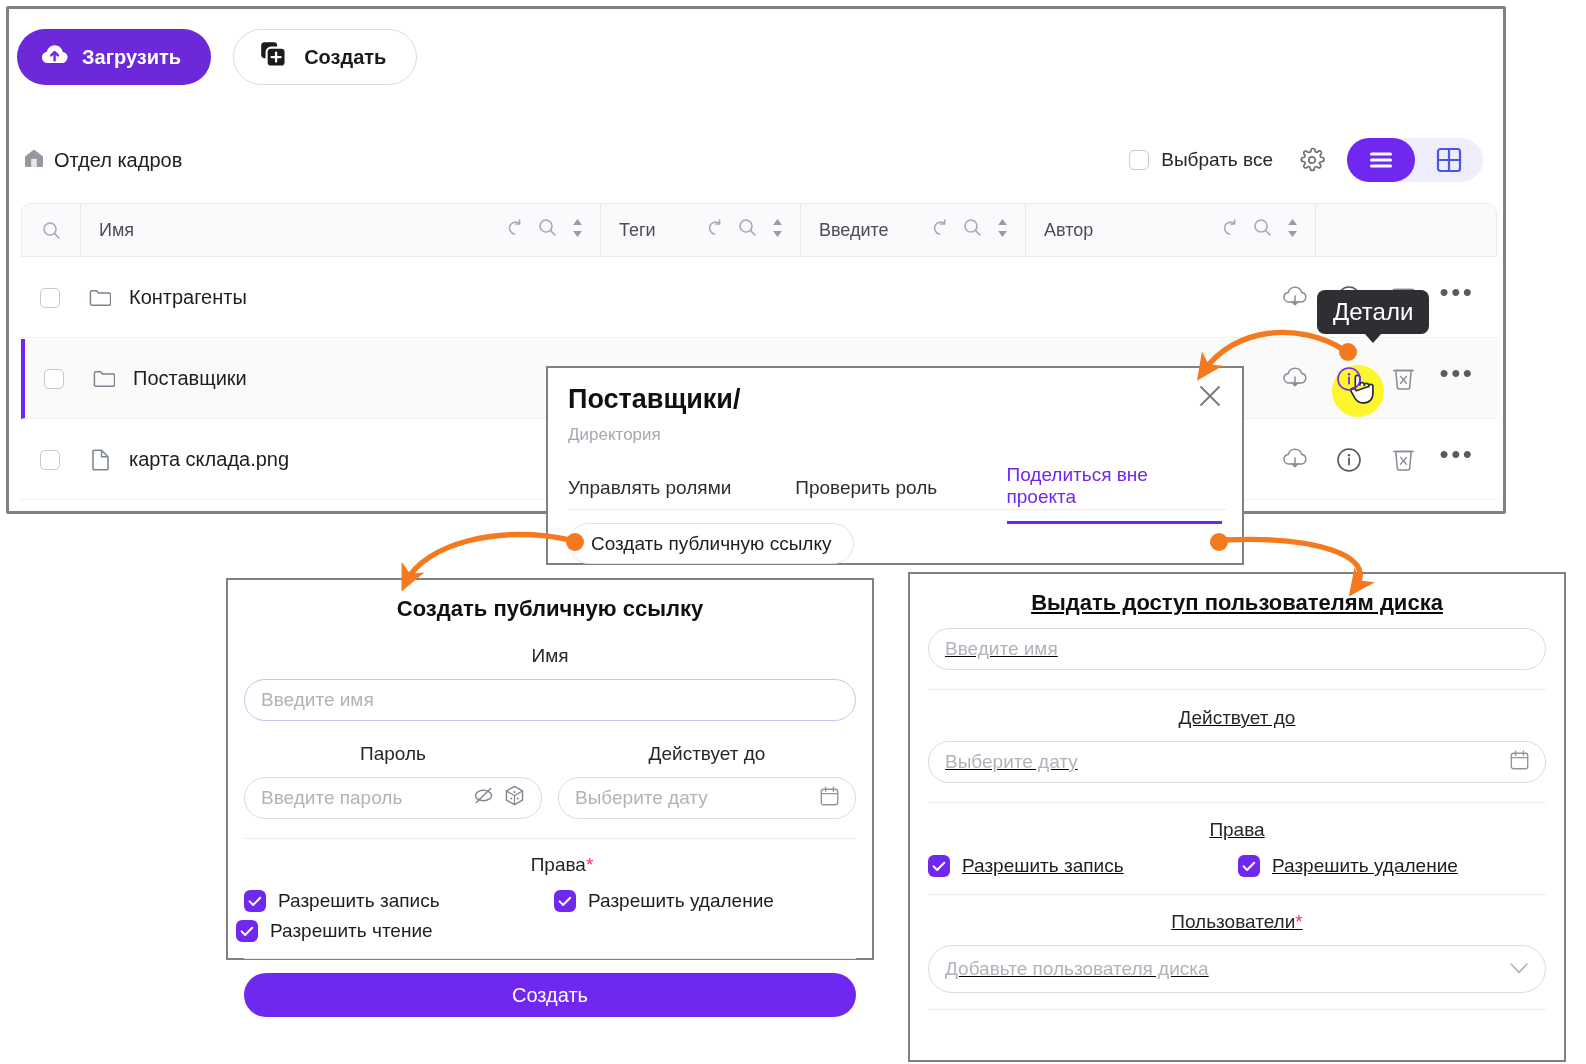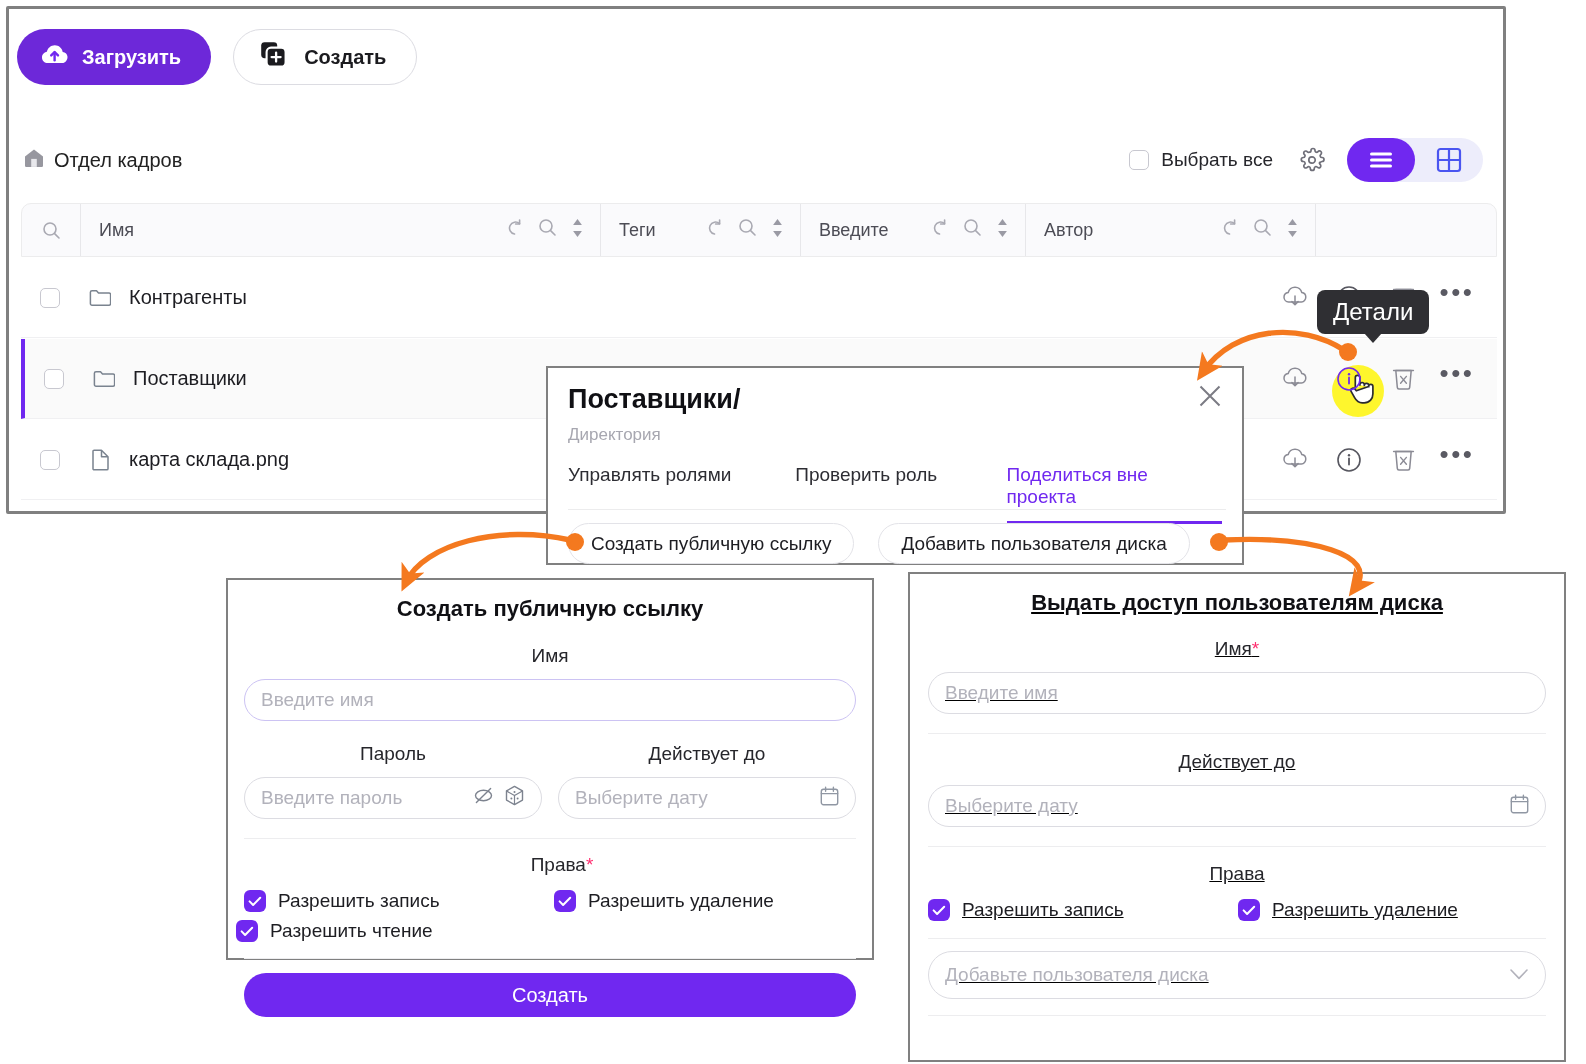--- a/index.html
+++ b/index.html
@@ -126,21 +126,21 @@
 
   
   #details-dialog {
     position: absolute; left: 546px; top: 366px;
     width: 698px; height: 199px;
     background: #fff; border: 2px solid #808080;
   }
   .dlg-title { position: absolute; left: 20px; top: 16px; font-size: 27px; font-weight: 700; color: #101014; text-align: right; }
   .dlg-sub { position: absolute; left: 20px; top: 57px; font-size: 17px; color: #a7a7b0; }
   .dlg-close { position: absolute; right: 18px; top: 14px; cursor: pointer; }
-  .tabs { position: absolute; left: 20px; top: 96px; right: 20px; display: flex; }
+  .tabs { position: absolute; left: 20px; top: 96px; right: 20px; display: flex; align-items: center; }
   .tab { font-size: 19px; color: #2d2d33; padding-bottom: 13px; cursor: pointer; }
   .tab.t1 { width: 228px; }
   .tab.t2 { width: 212px; }
   .tab.active { color: #7028F0; border-bottom: 3px solid #7028F0; }
   .tab-rule { position: absolute; left: 20px; top: 141px; width: 658px; height: 1px; background: #ececed; }
   .share-btns { position: absolute; left: 20px; top: 155px; display: flex; gap: 24px; }
   .pill-btn {
     height: 41px; padding: 0 22px; background: #fff;
     border: 1px solid #e3e3e8; border-radius: 21px;
     font-size: 19px; color: #1d1d22; cursor: pointer;
@@ -490,21 +490,20 @@
 
     <div class="tabs">
       <div class="tab t1">Управлять ролями</div>
       <div class="tab t2">Проверить роль</div>
       <div class="tab active">Поделиться вне проекта</div>
     </div>
     <div class="tab-rule"></div>
 
     <div class="share-btns">
       <button class="pill-btn">Создать публичную ссылку</button>
-      <button class="pill-btn">Добавить пользователя диска</button>
     </div>
   </div>
 
   <div class="sheet" id="dlg-link">
     <div class="sheet-title" style="margin-top:16px;">Создать публичную ссылку</div>
 
     <div class="fld-label" style="margin-top:23px;">Имя</div>
     <div class="inp violet" style="margin:12px 16px 0 16px;">
       <span class="ph">Введите имя</span>
     </div>
@@ -586,23 +585,20 @@
     <div class="hr" style="margin:16px 16px 0 16px;"></div>
 
     <div style="padding:14px 16px 0 16px;">
       <button class="cta">Создать</button>
     </div>
   </div>
 
   <div class="sheet" id="dlg-users">
     <div class="sheet-title" style="margin-top:16px;">Выдать доступ пользователям диска</div>
 
-    <div class="fld-label" style="margin-top:22px;">
-      <span>Имя</span><span class="req">*</span>
-    </div>
     <div class="inp" style="margin:12px 18px 0 18px;">
       <span class="ph">Введите имя</span>
     </div>
 
     <div class="hr" style="margin:19px 18px 0 18px;"></div>
 
     <div class="fld-label" style="margin-top:17px;">Действует до</div>
     <div class="inp" style="margin:12px 18px 0 18px;">
       <span class="ph">Выберите дату</span>
       <span>
@@ -631,20 +627,23 @@
             <svg width="14" height="11" viewBox="0 0 14 11">
               <path d="M1.6 5.4l3.5 3.6L12.2 1.8" stroke="#fff" stroke-width="2" fill="none" stroke-linecap="round" stroke-linejoin="round"></path>
             </svg>
           </span>
         <span>Разрешить удаление</span>
       </label>
     </div>
 
     <div class="hr" style="margin:17px 18px 0 18px;"></div>
 
+    <div class="fld-label" style="margin-top:16px;">
+      <span>Пользователи</span><span class="req">*</span>
+    </div>
     <div class="inp" style="margin:12px 18px 0 18px; height:48px; border-radius:24px;">
       <span class="ph">Добавьте пользователя диска</span>
       <span>
         <svg width="20" height="13" viewBox="0 0 20 13" fill="none">
             <path d="M2 2l8 8.4L18 2" stroke="#b2b2bb" stroke-width="1.6" stroke-linecap="round" stroke-linejoin="round"></path>
           </svg>
       </span>
     </div>
 
     <div class="hr" style="margin:16px 18px 0 18px;"></div>

